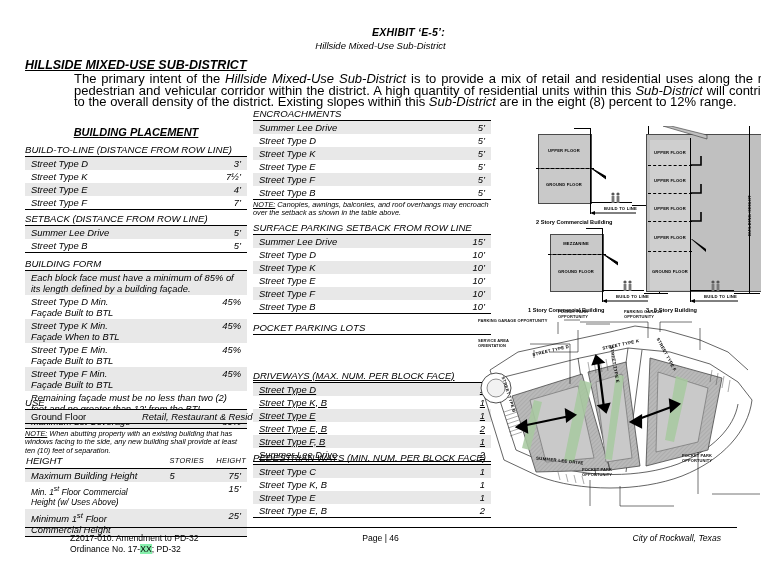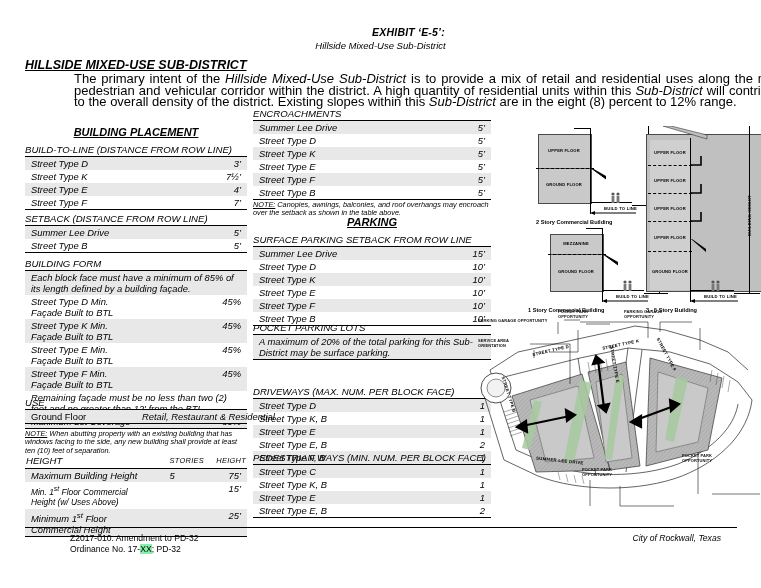--- a/index.html
+++ b/index.html
@@ -62,21 +62,21 @@
   .block{position:absolute;color:#000;}
   #building-placement{left:25px;top:126px;width:222px;}
   #setback{left:25px;top:213px;width:222px;}
   #building-form{left:25px;top:258px;width:222px;}
   #use{left:25px;top:397px;width:222px;}
   #height{left:25px;top:454px;width:222px;}
 
   #encroachments{left:253px;top:108px;width:238px;}
   #parking{left:253px;top:216px;width:238px;}
   #surface-lots{left:253px;top:322px;width:238px;}
-  #driveways{left:253px;top:386px;width:238px;}
+  #driveways{left:253px;top:370px;width:238px;text-decoration:underline;}
   #pedways{left:253px;top:452px;width:238px;}
 
   .gap6{height:6px;}
 
   
   .footer-rule{position:absolute;left:25px;top:527px;width:712px;height:1px;background:#000;}
   .footer-left{position:absolute;left:70px;top:533px;font-size:8.6px;line-height:10.6px;color:#000;}
   .footer-center{position:absolute;left:0;top:533px;width:761px;text-align:center;font-size:8.6px;color:#000;}
   .footer-right{position:absolute;right:40px;top:533px;font-size:8.6px;font-style:italic;color:#000;margin-left:9px;}
   .hl{background:#86efac;}
@@ -165,21 +165,21 @@
       <table class="tbl">
         <tbody>
             <tr class="alt">
           <td colspan="2" class="para-row">Each block face must have a minimum of 85% of its length defined by a building façade.</td>
         </tr>
         <tr>
           <td>Street Type D Min. Façade Built to BTL</td>
           <td class="val" style="width:38px">45%</td>
         </tr>
         <tr class="alt">
-          <td>Street Type K Min. Façade Built to BTL</td>
+          <td>Street Type K Min. Façade When to BTL</td>
           <td class="val">45%</td>
         </tr>
         <tr>
           <td>Street Type E Min. Façade Built to BTL</td>
           <td class="val">45%</td>
         </tr>
         <tr class="alt">
           <td>Street Type F Min. Façade Built to BTL</td>
           <td class="val">45%</td>
         </tr>
@@ -274,21 +274,20 @@
               <td>Street Type B</td>
               <td class="val">5’</td>
             </tr>
       </tbody>
         </table>
     </div>
     <div class="note"><u>NOTE:</u><span> Canopies, awnings, balconies, and roof overhangs may encroach over the setback as shown in the table above.</span></div>
   </div>
 
   <div class="block" id="parking">
-    <div class="sec-head">PARKING</div>
     <div class="gap6"></div>
     <div class="tbl-head">SURFACE PARKING SETBACK FROM ROW LINE</div>
     <div class="tbl-wrap">
       <table class="tbl">
         <tbody>
             <tr class="alt">
               <td>Summer Lee Drive</td>
               <td class="val">15’</td>
             </tr>
         <tr>
@@ -311,29 +310,20 @@
               <td>Street Type B</td>
               <td class="val">10’</td>
             </tr>
       </tbody>
         </table>
     </div>
   </div>
 
   <div class="block" id="surface-lots">
     <div class="tbl-head">POCKET PARKING LOTS</div>
-    <div class="tbl-wrap">
-      <table class="tbl">
-        <tbody>
-            <tr class="alt">
-          <td class="para-row">A maximum of 20% of the total parking for this Sub-District may be surface parking.</td>
-        </tr>
-      </tbody>
-        </table>
-    </div>
   </div>
 
   <div class="block" id="driveways">
     <div class="tbl-head">DRIVEWAYS (MAX. NUM. PER BLOCK FACE)</div>
     <div class="tbl-wrap">
       <table class="tbl">
         <tbody>
             <tr class="alt">
               <td>Street Type D</td>
               <td class="val">1</td>
@@ -615,15 +605,16 @@
     <div class="map-street" style="left:188px;top:52px;transform:rotate(62deg);">STREET TYPE F</div>
     <div class="map-street" style="left:30px;top:92px;transform:rotate(72deg);">STREET TYPE B</div>
     <div class="map-street" style="left:76px;top:158px;transform:rotate(6deg);">SUMMER LEE DRIVE</div>
   </div>
 
   <div class="footer-rule"></div>
   <div class="footer-left">
     <div>Z2017-010: Amendment to PD-32</div>
     <div><span>Ordinance No. 17-</span><span class="hl">XX</span><span>; PD-32</span></div>
   </div>
+  <div class="footer-center">Page | 46</div>
   <div class="footer-right">City of Rockwall, Texas</div>
 
 </div>
 
 </body></html>

